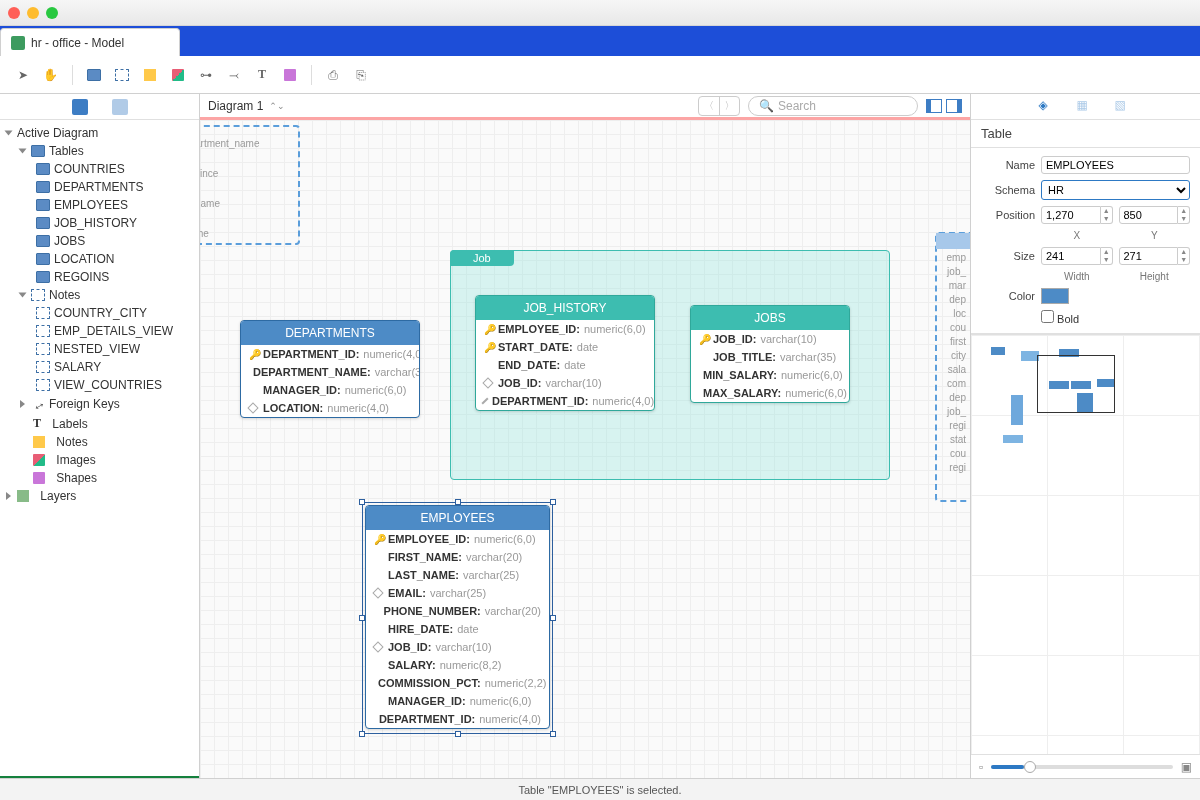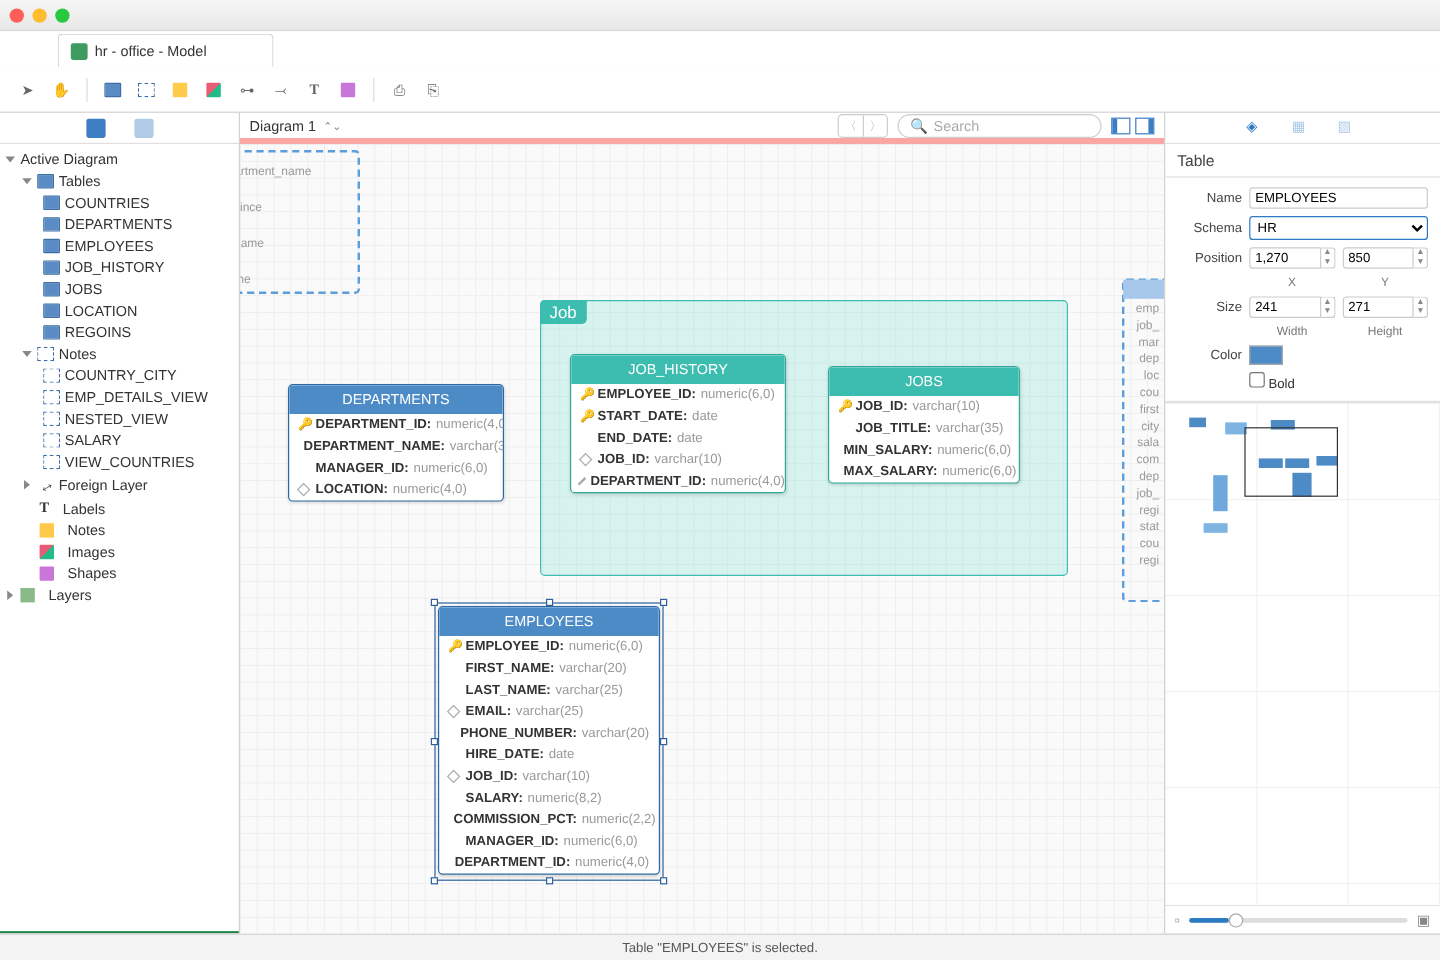--- a/index.html
+++ b/index.html
@@ -1,20 +1,20 @@
 <!DOCTYPE html>
 <html><head>
 <meta charset="utf-8">
 <style>
 * { box-sizing: border-box; margin: 0; padding: 0; font-family: -apple-system, "Helvetica Neue", Arial, sans-serif; }
 body { width: 1200px; height: 800px; background: #ececec; display: flex; flex-direction: column; overflow: hidden; font-size: 12px; color: #333; }
 .titlebar { height: 26px; background: linear-gradient(#f6f6f6,#e8e8e8); display: flex; align-items: center; padding: 0 8px; gap: 7px; border-bottom: 1px solid #d6d6d6; }
 .light { width: 12px; height: 12px; border-radius: 50%; }
 .red{background:#ff5f57}.yellow{background:#febc2e}.green{background:#28c840}
-.tabs { height: 30px; background: #ffffff; display:flex; align-items:flex-end; padding-left: 48px;}
+.tabs { height: 30px; background: #1d4ed8; display:flex; align-items:flex-end; }
 .tab { background:#fff; height:28px; min-width:180px; border:1px solid #d0d0d0; border-bottom:none; border-radius:4px 4px 0 0; display:flex; align-items:center; gap:6px; padding:0 10px; font-size:12px;}
 .tab .ic{width:14px;height:14px;background:#3d9b5f;border-radius:2px;}
 .toolbar { height: 38px; background:#fff; border-bottom:1px solid #d0d0d0; display:flex; align-items:center; gap:6px; padding:0 12px;}
 .tbtn{ width:22px; height:22px; display:flex; align-items:center; justify-content:center; color:#666; cursor:pointer; border-radius:3px;}
 .tbsep{width:1px;height:20px;background:#ddd;margin:0 4px}
 .main{ flex:1; display:flex; overflow:hidden;}
 .sidebar{ width:200px; background:#fff; border-right:1px solid #d0d0d0; display:flex; flex-direction:column;}
 .side-top{height:26px;display:flex;align-items:center;justify-content:center;gap:24px;border-bottom:1px solid #e0e0e0}
 .side-top .ic{width:16px;height:16px;cursor:pointer;background:#3d7dc4;border-radius:2px}
 .tree{flex:1;overflow:auto;padding:4px 0;border-bottom:2px solid #15803d}
@@ -27,21 +27,21 @@
 .lbl-ic{font-weight:900;font-family:serif}
 .note-ic{width:12px;height:12px;background:#ffc94a;display:inline-block}
 .img-ic{width:12px;height:12px;background:linear-gradient(135deg,#e85d75 50%,#2b8 50%);display:inline-block;border-radius:1px}
 .shape-ic{width:12px;height:12px;background:#c976d9;display:inline-block;border-radius:1px}
 .layer-ic{width:12px;height:12px;background:#8b8;display:inline-block}
 .ind1{padding-left:20px}.ind2{padding-left:36px}
 .history-hdr{padding:6px 10px;font-size:12px;color:#444;border-bottom:1px solid #eee}
 .history{font-size:11px;padding:4px 0}
 .hrow{padding:2px 10px}.hrow.sel{background:#d9d9d9}
 .canvas-wrap{flex:1;display:flex;flex-direction:column;background:#fff}
-.canvas-hdr{height:26px;border-bottom:5px solid #fca5a5;display:flex;align-items:center;padding:0 8px;gap:8px}
+.canvas-hdr{height:26px;border-bottom:3px solid #fca5a5;display:flex;align-items:center;padding:0 8px;gap:8px}
 .canvas-hdr .spacer{flex:1}
 .navbtns{display:flex;border:1px solid #ccc;border-radius:4px;overflow:hidden}
 .navbtns span{width:20px;height:18px;display:flex;align-items:center;justify-content:center;color:#aaa;font-size:10px;cursor:pointer}
 .navbtns span+span{border-left:1px solid #ccc}
 .search{display:flex;align-items:center;gap:4px;border:1px solid #ccc;border-radius:10px;padding:2px 10px;height:20px;width:170px;color:#aaa}
 .panes{display:flex;gap:4px}
 .panes .p{width:16px;height:14px;border:1px solid #3d7dc4;display:flex}
 .panes .p::before,.panes .p::after{content:'';flex:1}
 .panes .p.l::before{background:#3d7dc4;flex:0 0 4px}
 .panes .p.r::after{background:#3d7dc4;flex:0 0 4px}
@@ -50,21 +50,21 @@
   background-size:14px 14px}
 .erd-table{position:absolute;background:#fff;border:1px solid #2d6aa3;border-radius:4px;overflow:hidden;box-shadow:0 1px 3px rgba(0,0,0,0.15);font-size:11px}
 .erd-table .hdr{background:#4d8bc6;color:#fff;text-align:center;padding:5px;font-weight:500;font-size:12px}
 .erd-table.teal{border-color:#2fa89a}.erd-table.teal .hdr{background:#3dbdb0}
 .erd-table .col{display:flex;align-items:center;gap:4px;padding:3px 8px}
 .erd-table .col .key{width:10px;color:#f0a020;font-size:10px}
 .erd-table .col .name{font-weight:600;color:#333}
 .erd-table .col .type{color:#999}
 .erd-table .col .dia{width:8px;height:8px;border:1px solid #aaa;transform:rotate(45deg);margin-right:2px}
 .layer-box{position:absolute;border:1px solid #3dbdb0;background:rgba(150,230,220,0.35);border-radius:4px}
-.layer-box .lab{position:absolute;top:-1px;left:-1px;background:#3dbdb0;color:#fff;padding:2px 8px;font-size:14px;border-radius:4px 0 4px 0}
+.layer-box .lab{position:absolute;top:-1px;left:-1px;background:#3dbdb0;color:#fff;padding:2px 23px;font-size:11px;border-radius:4px 0 4px 0}
 .ghost{position:absolute;border:2px dashed #5b9edb;border-radius:4px;background:transparent}
 .ghost-col{position:absolute;font-size:10px;color:#999;white-space:nowrap}
 .sel-handles{position:absolute;border:1px solid #2d5f9e}
 .sel-handles .h{position:absolute;width:6px;height:6px;background:#fff;border:1px solid #2d5f9e}
 .inspector{width:230px;background:#fff;border-left:1px solid #d0d0d0;display:flex;flex-direction:column}
 .insp-tabs{height:26px;display:flex;justify-content:center;align-items:center;gap:20px;border-bottom:1px solid #e0e0e0}
 .insp-tabs span{width:18px;height:18px;cursor:pointer;color:#2d79c4}
 .sect-hdr{padding:6px 10px;font-size:13px;color:#444;border-bottom:1px solid #e0e0e0}
 .form{padding:8px 10px;display:grid;grid-template-columns:54px 1fr 1fr;gap:6px 6px;align-items:center;font-size:11px;border-bottom:1px solid #e0e0e0}
 .form .lab{text-align:right;color:#444}
@@ -168,21 +168,21 @@
       <div id="views-list">
           <div class="tree-row ind2"><span class="view-ic"></span> COUNTRY_CITY</div>
           <div class="tree-row ind2"><span class="view-ic"></span> EMP_DETAILS_VIEW</div>
           <div class="tree-row ind2"><span class="view-ic"></span> NESTED_VIEW</div>
           <div class="tree-row ind2"><span class="view-ic"></span> SALARY</div>
           <div class="tree-row ind2"><span class="view-ic"></span> VIEW_COUNTRIES</div>
         </div>
       <div class="tree-row ind1">
           <span class="tri"></span>
           <span class="fk-ic">↔</span>
-          <span>Foreign Layer</span>
+          <span>Foreign Keys</span>
         </div>
       <div class="tree-row ind1"><span style="width:9px"></span><span class="lbl-ic">T</span>&nbsp;<span>Labels</span></div>
       <div class="tree-row ind1"><span style="width:9px"></span><span class="note-ic"></span>&nbsp;<span>Notes</span></div>
       <div class="tree-row ind1"><span style="width:9px"></span><span class="img-ic"></span>&nbsp;<span>Images</span></div>
       <div class="tree-row ind1"><span style="width:9px"></span><span class="shape-ic"></span>&nbsp;<span>Shapes</span></div>
       <div class="tree-row"><span class="tri"></span><span class="layer-ic"></span>&nbsp;<span>Layers</span></div>
     </div>
   </div>
 
   <div class="canvas-wrap">

